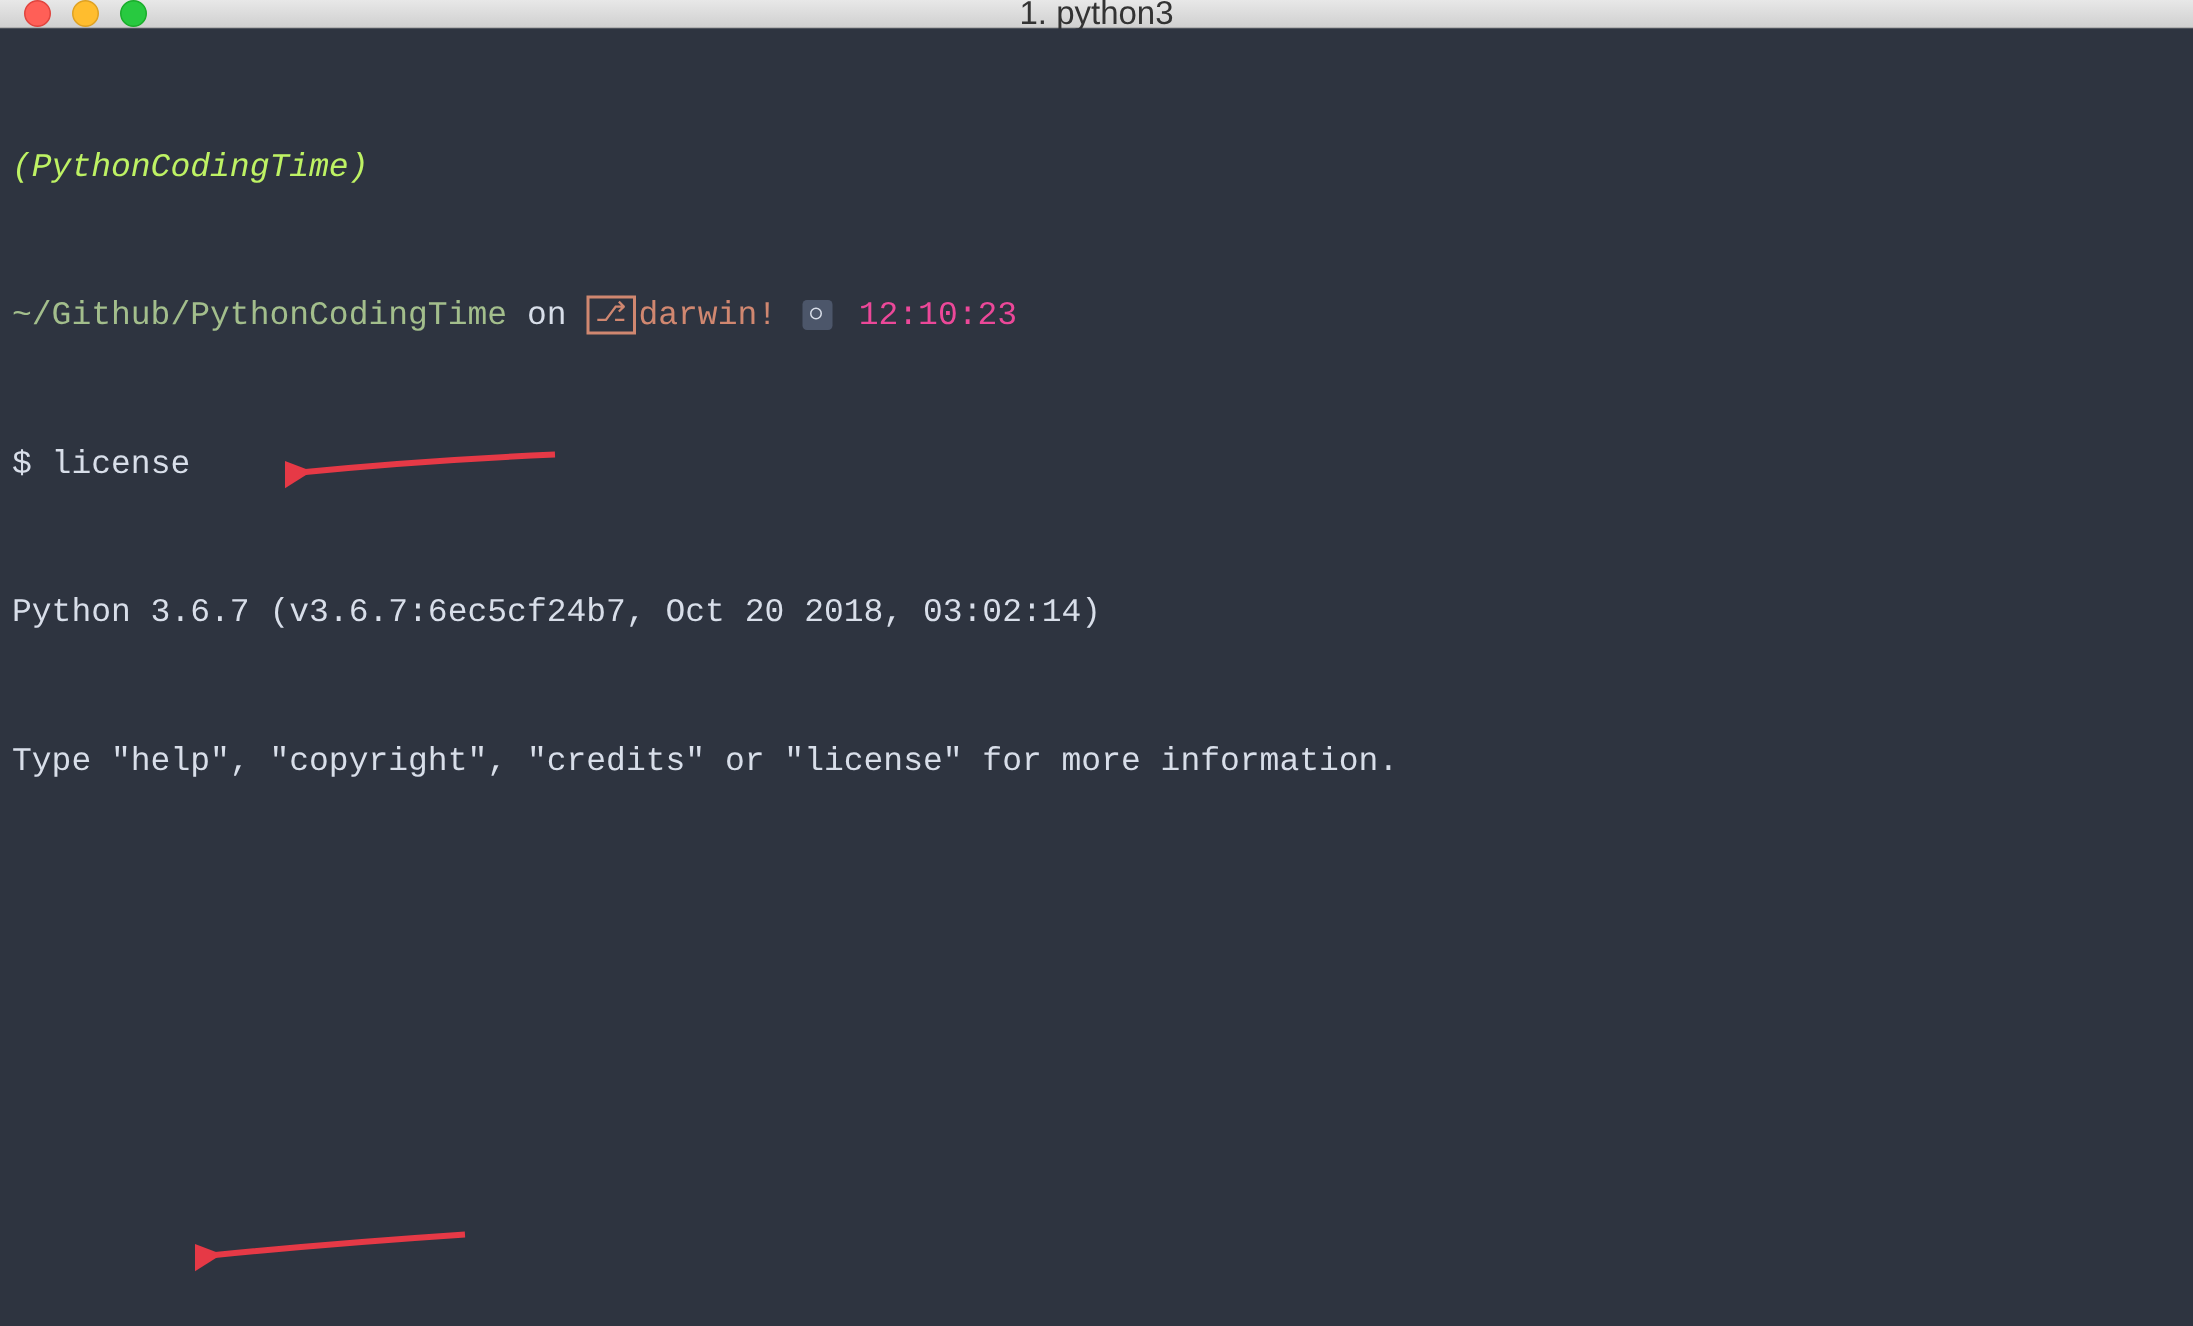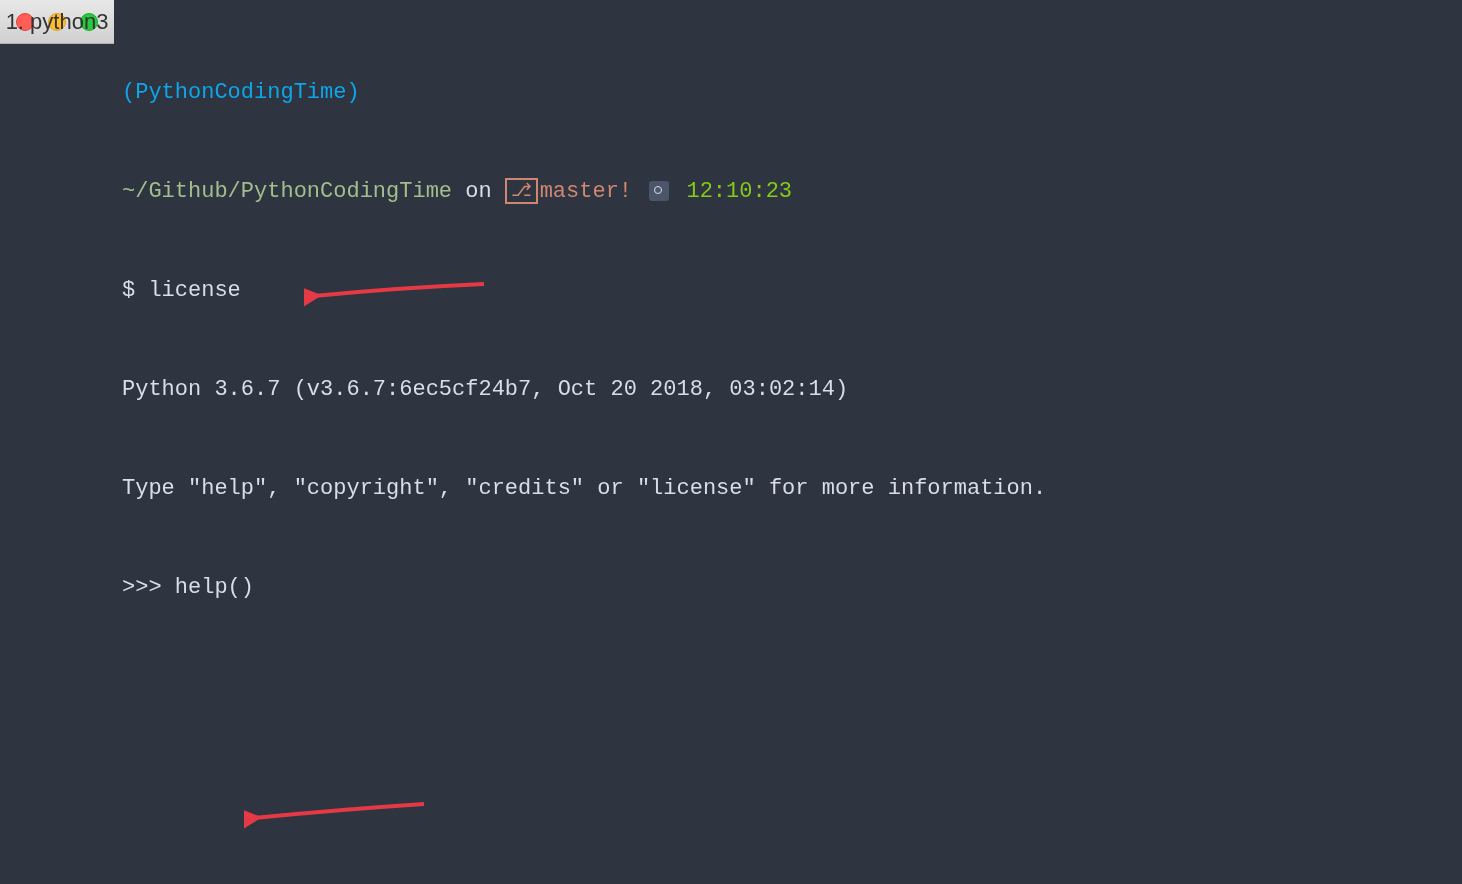--- a/index.html
+++ b/index.html
@@ -11,21 +11,21 @@
       font-family: "Menlo", "Monaco", "Courier New", monospace;
       background: #2e3440;
       width: 1462px;
       height: 884px;
       overflow: hidden;
     }
     .window {
       width: 100%;
       height: 100%;
       display: flex;
-      flex-direction: row;
+      flex-direction: column;
     }
     .titlebar {
       height: 44px;
       background: linear-gradient(to bottom, #e8e8e8, #d0d0d0);
       border-bottom: 1px solid #b0b0b0;
       display: flex;
       align-items: center;
       position: relative;
       padding: 0 16px;
     }
@@ -59,23 +59,23 @@
       color: #d8dee9;
       padding: 10px 8px;
       font-size: 22px;
       line-height: 1.5;
       white-space: pre-wrap;
       position: relative;
     }
     .line {
       min-height: 33px;
     }
-    .cyan { color: #0ea5e9; }
+    .cyan { color: #bef264; font-style: italic; }
     .green { color: #a3be8c; text-align: right; }
-    .red-time { color: #84cc16; }
+    .red-time { color: #ec4899; }
     .branch-box {
       display: inline-block;
       border: 2px solid #d08770;
       color: #d08770;
       padding: 0 4px;
       font-size: 18px;
       line-height: 22px;
       vertical-align: middle;
       margin-right: 2px;
     }
@@ -115,25 +115,24 @@
     <div class="traffic-lights">
       <div class="traffic-light tl-close"></div>
       <div class="traffic-light tl-min"></div>
       <div class="traffic-light tl-max"></div>
     </div>
     <div class="window-title">1. python3</div>
   </div>
 
   <div class="terminal">
     <div class="line"><span class="cyan">(PythonCodingTime)</span></div>
-    <div class="line"><span class="green">~/Github/PythonCodingTime</span><span> on </span><span class="branch-box">⎇</span><span style="color:#d08770">master</span><span style="color:#d08770">!</span> <span class="clock-icon"></span> <span class="red-time">12:10:23</span></div>
+    <div class="line"><span class="green">~/Github/PythonCodingTime</span><span> on </span><span class="branch-box">⎇</span><span style="color:#d08770">darwin</span><span style="color:#d08770">!</span> <span class="clock-icon"></span> <span class="red-time">12:10:23</span></div>
     <div class="line"><span>$ </span><span>license</span></div>
     <div class="line">Python 3.6.7 (v3.6.7:6ec5cf24b7, Oct 20 2018, 03:02:14)</div>
     <div class="line">Type "help", "copyright", "credits" or "license" for more information.</div>
-    <div class="line"><span>&gt;&gt;&gt; </span><span>help()</span></div>
     <div class="line"> </div>
     
     
     
     
     
     
     
     
     

